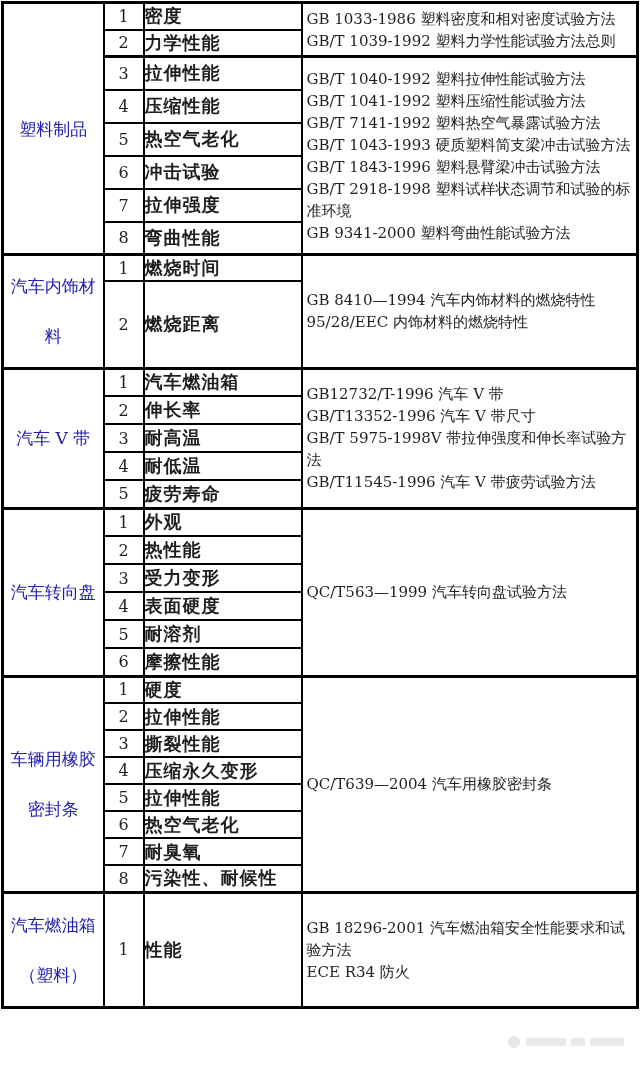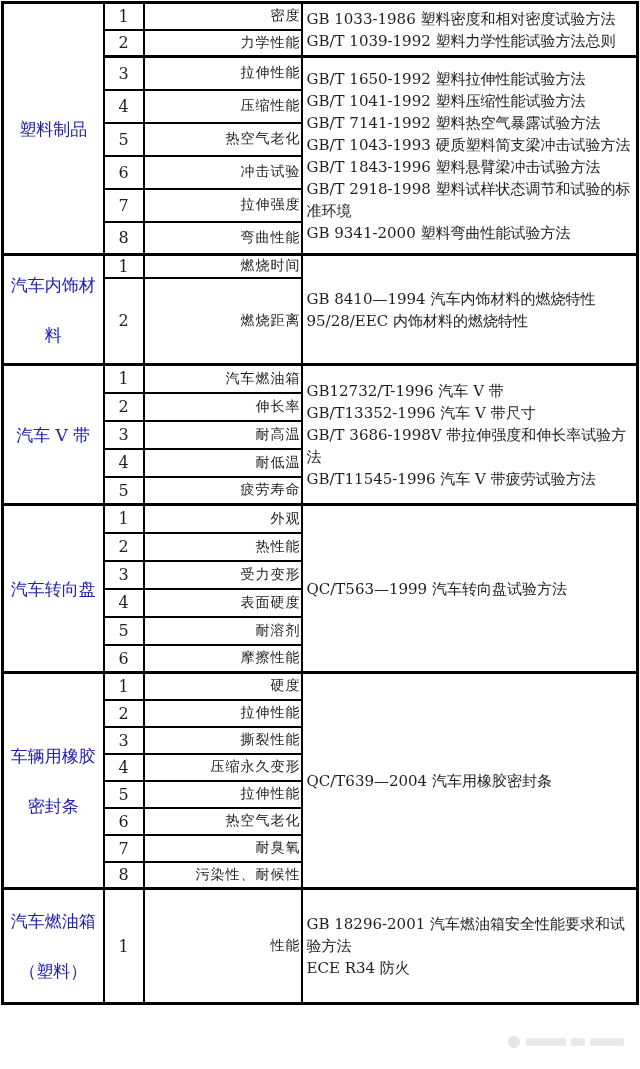--- a/index.html
+++ b/index.html
@@ -30,22 +30,22 @@
     text-align:center;vertical-align:middle;
     color:var(--cat-color);font-weight:normal;font-size:17px;
   }
   .cat-line{line-height:20px;}
   .cat-line + .cat-line{margin-top:30px;}
   td.no{
     text-align:center;vertical-align:middle;
     font-size:16px;
   }
   td.prop{
-    text-align:right;vertical-align:middle;
-    font-size:14px;letter-spacing:1px;
+    text-align:left;vertical-align:middle;
+    font-size:18px;letter-spacing:1px;font-weight:bold;
   }
   td.std{
     vertical-align:middle;font-size:15px;
     padding:1px 2px 1px 4px;
     margin-left:32px;
   }
   .std-line{line-height:22px;word-break:break-all;}
   .watermark{
     position:absolute;left:508px;top:1034px;width:126px;height:16px;
     display:flex;align-items:center;opacity:.45;
@@ -82,21 +82,21 @@
         </td>
       </tr>
       <tr style="height: 27px;">
         <td class="no bs">2</td>
         <td class="prop bs">力学性能</td>
       </tr>
       <tr class="block-start" style="height: 33px;">
         <td class="no bs">3</td>
         <td class="prop bs">拉伸性能</td>
         <td class="std bs" rowspan="6">
-          <div class="std-line">GB/T 1650-1992 塑料拉伸性能试验方法</div>
+          <div class="std-line">GB/T 1040-1992 塑料拉伸性能试验方法</div>
           <div class="std-line">GB/T 1041-1992 塑料压缩性能试验方法</div>
           <div class="std-line">GB/T 7141-1992 塑料热空气暴露试验方法</div>
           <div class="std-line">GB/T 1043-1993 硬质塑料简支梁冲击试验方法</div>
           <div class="std-line">GB/T 1843-1996 塑料悬臂梁冲击试验方法</div>
           <div class="std-line">GB/T 2918-1998 塑料试样状态调节和试验的标准环境</div>
           <div class="std-line">GB 9341-2000 塑料弯曲性能试验方法</div>
         </td>
       </tr>
       <tr style="height: 33px;">
         <td class="no bs">4</td>
@@ -136,21 +136,21 @@
       </tr>
       <tr class="group-start" style="height: 28px;">
         <td class="cat" rowspan="5">
           <div class="cat-line">汽车 V 带</div>
         </td>
         <td class="no bs">1</td>
         <td class="prop bs">汽车燃油箱</td>
         <td class="std bs" rowspan="5">
           <div class="std-line">GB12732/T-1996 汽车 V 带</div>
           <div class="std-line">GB/T13352-1996 汽车 V 带尺寸</div>
-          <div class="std-line">GB/T 3686-1998V 带拉伸强度和伸长率试验方法</div>
+          <div class="std-line">GB/T 5975-1998V 带拉伸强度和伸长率试验方法</div>
           <div class="std-line">GB/T11545-1996 汽车 V 带疲劳试验方法</div>
         </td>
       </tr>
       <tr style="height: 28px;">
         <td class="no bs">2</td>
         <td class="prop bs">伸长率</td>
       </tr>
       <tr style="height: 28px;">
         <td class="no bs">3</td>
         <td class="prop bs">耐高温</td>

